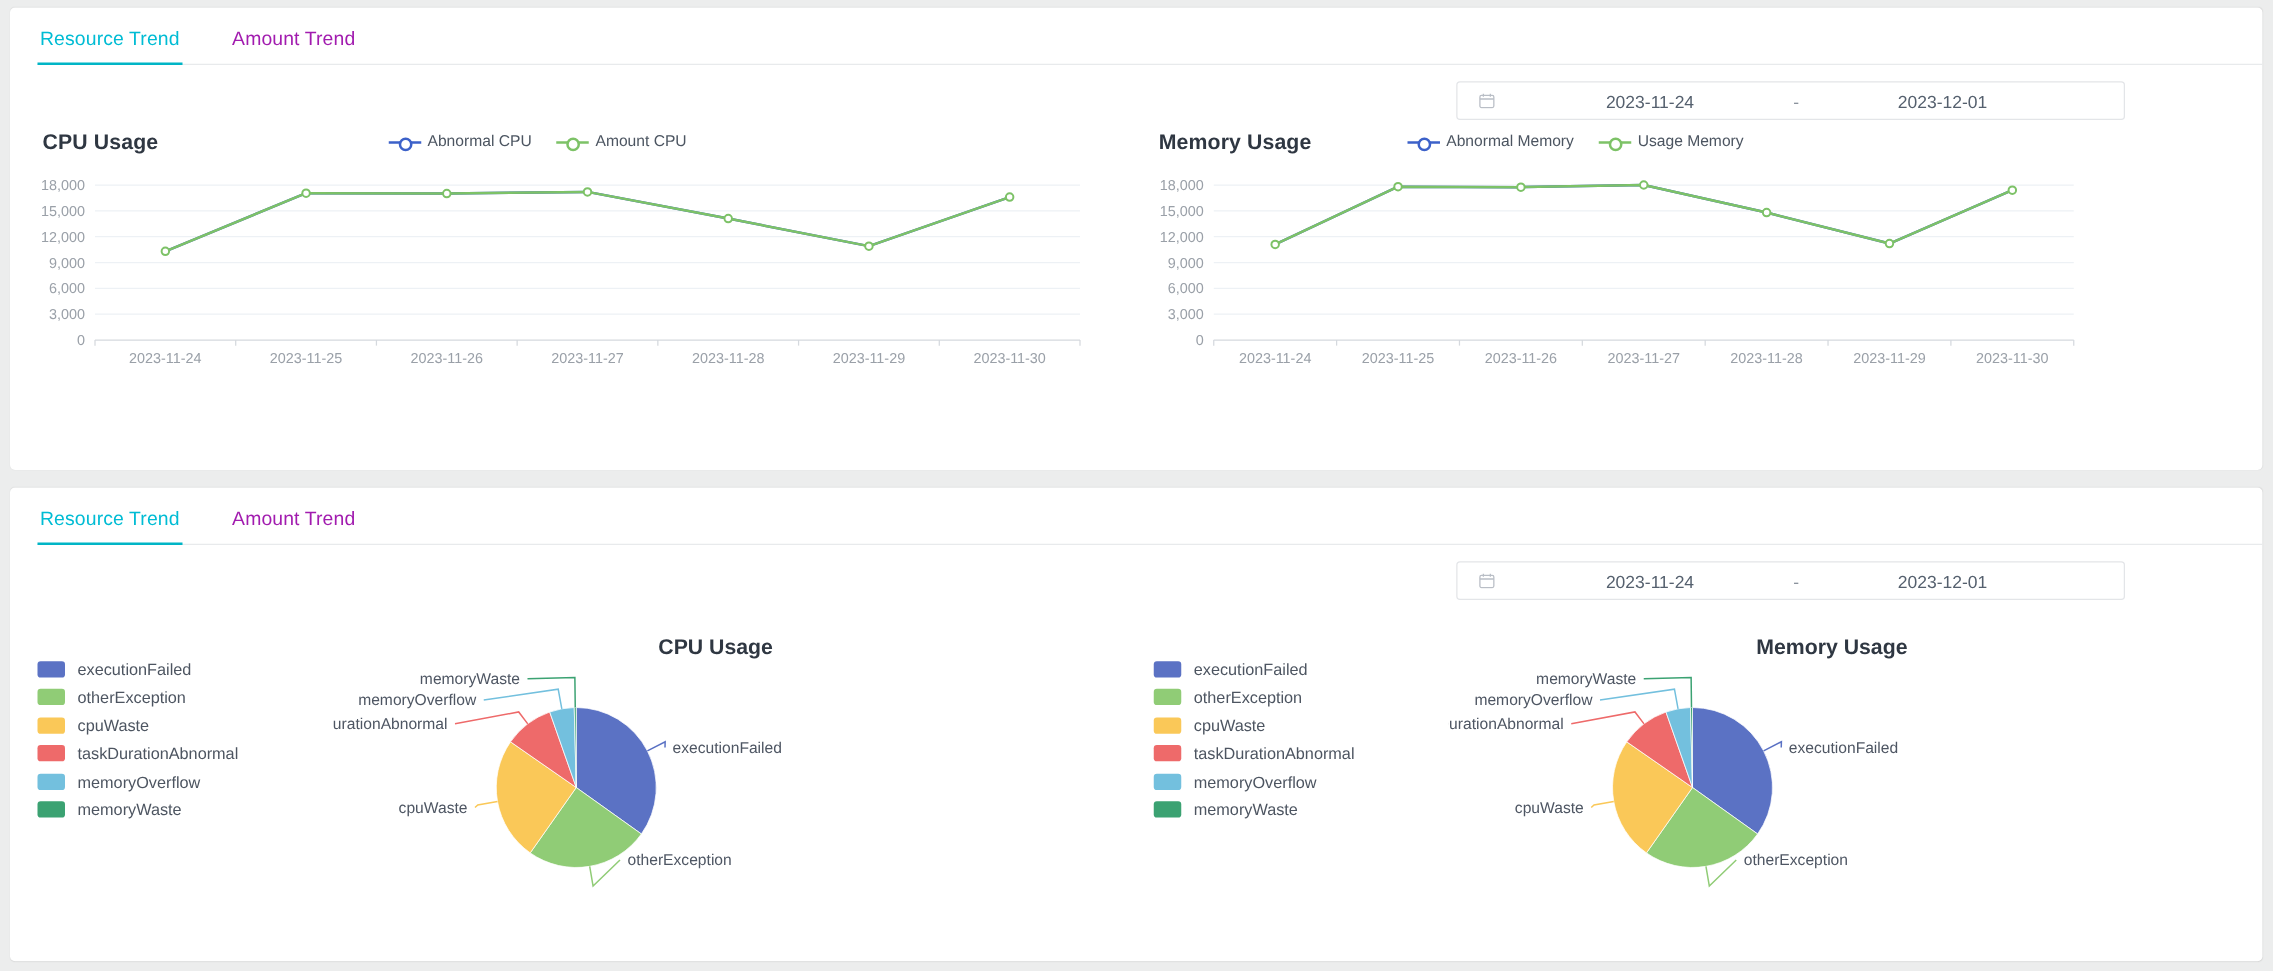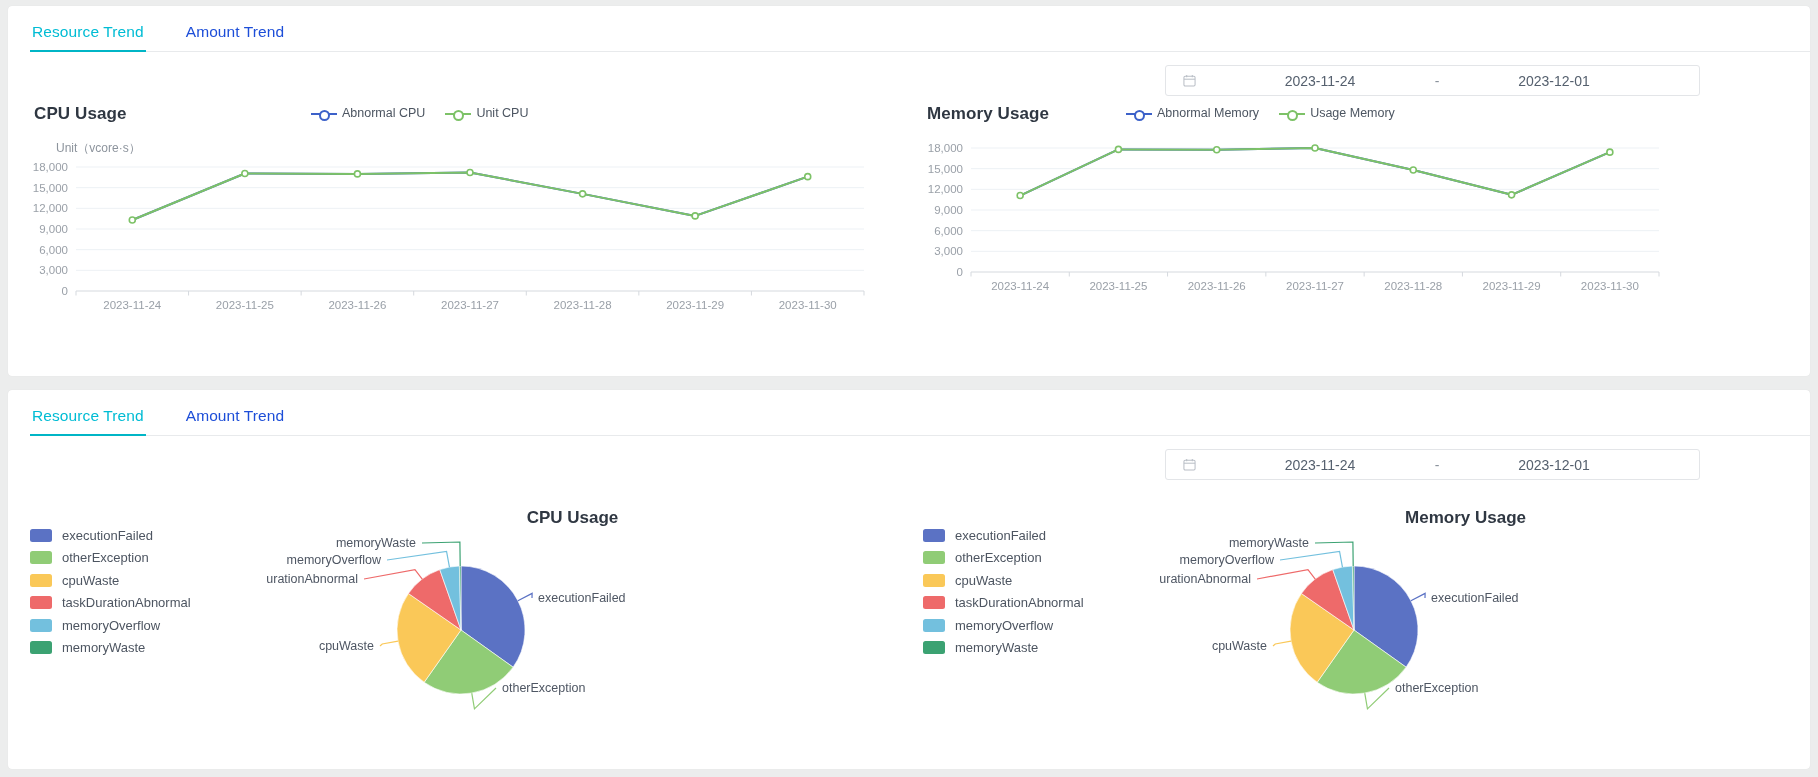--- a/index.html
+++ b/index.html
@@ -29,21 +29,21 @@
     align-items: flex-end;
   }
   .tabbar::after {
     content: "";
     position: absolute;
     left: 22px; right: 0; bottom: 0;
     height: 1px; background: #e8eaec;
   }
   .tab {
     font-size: 15.5px;
-    color: #1d4ed8;
+    color: #a21caf;
     padding: 0 2px 11px 2px;
     margin-right: 38px;
     cursor: pointer;
     position: relative;
     letter-spacing: .1px;
     z-index: 2;
   }
   .tab.active { color: #00bcd4; }
   .tab.active::after {
     content: "";
@@ -194,25 +194,24 @@
       <div class="chart-col left">
         <div class="chart-head">
           <span class="chart-title">CPU Usage</span>
           <div class="chart-legend">
             <span class="leg-item">
               <span class="leg-mark" style="color:#3c61c9"></span>
               <span>Abnormal CPU</span>
             </span>
             <span class="leg-item">
               <span class="leg-mark" style="color:#7dc267"></span>
-              <span>Unit CPU</span>
+              <span>Amount CPU</span>
             </span>
           </div>
         </div>
-        <div class="unit-label">Unit（vcore·s）</div>
         <div class="plot-wrap">
           <svg id="svg-cpu" width="860" height="160" viewBox="0 0 860 160">
               <text x="52" y="136" text-anchor="end" class="axis-label">0</text>
               <line x1="60" y1="111.33333333333334" x2="848" y2="111.33333333333334" class="gridline"></line>
               <text x="52" y="115.33333333333334" text-anchor="end" class="axis-label">3,000</text>
               <line x1="60" y1="90.66666666666667" x2="848" y2="90.66666666666667" class="gridline"></line>
               <text x="52" y="94.66666666666667" text-anchor="end" class="axis-label">6,000</text>
               <line x1="60" y1="70" x2="848" y2="70" class="gridline"></line>
               <text x="52" y="74" text-anchor="end" class="axis-label">9,000</text>
               <line x1="60" y1="49.33333333333334" x2="848" y2="49.33333333333334" class="gridline"></line>

